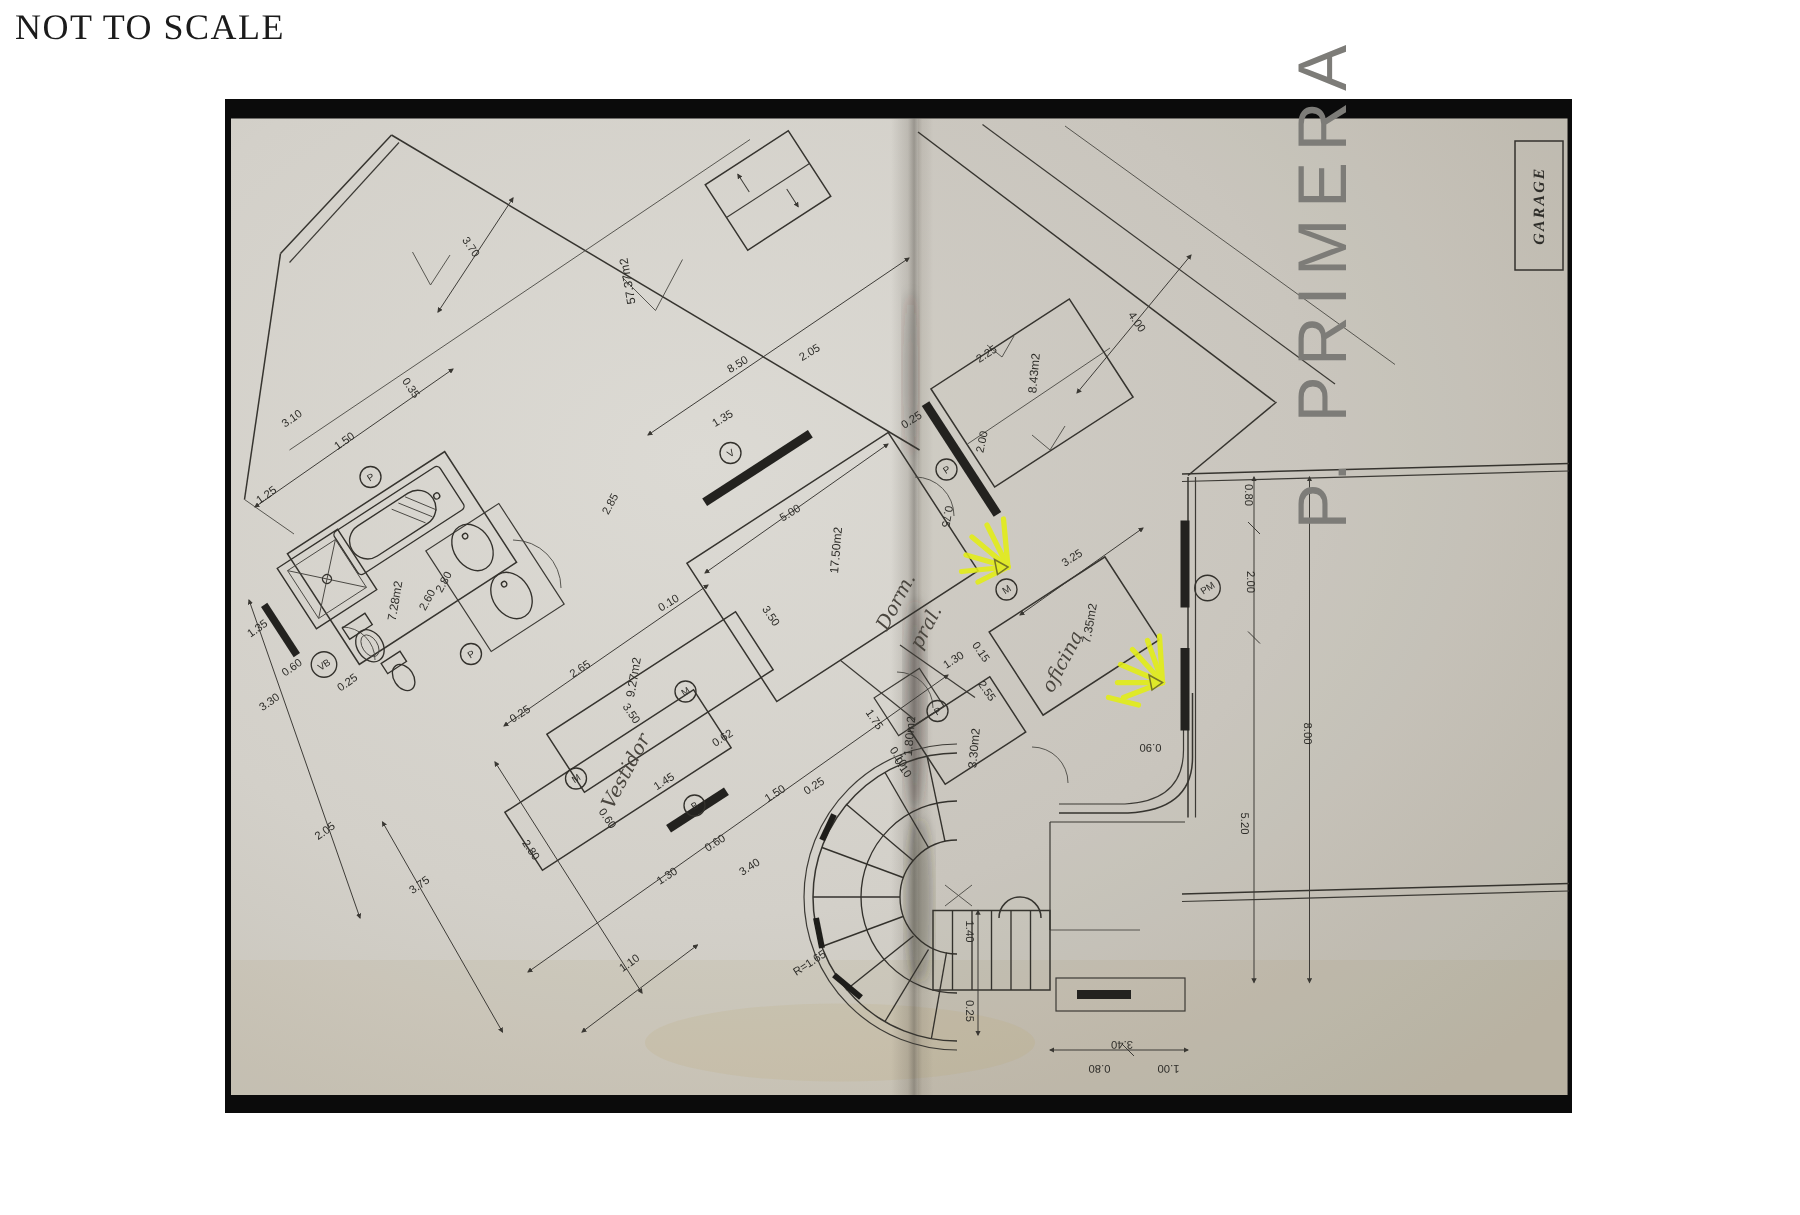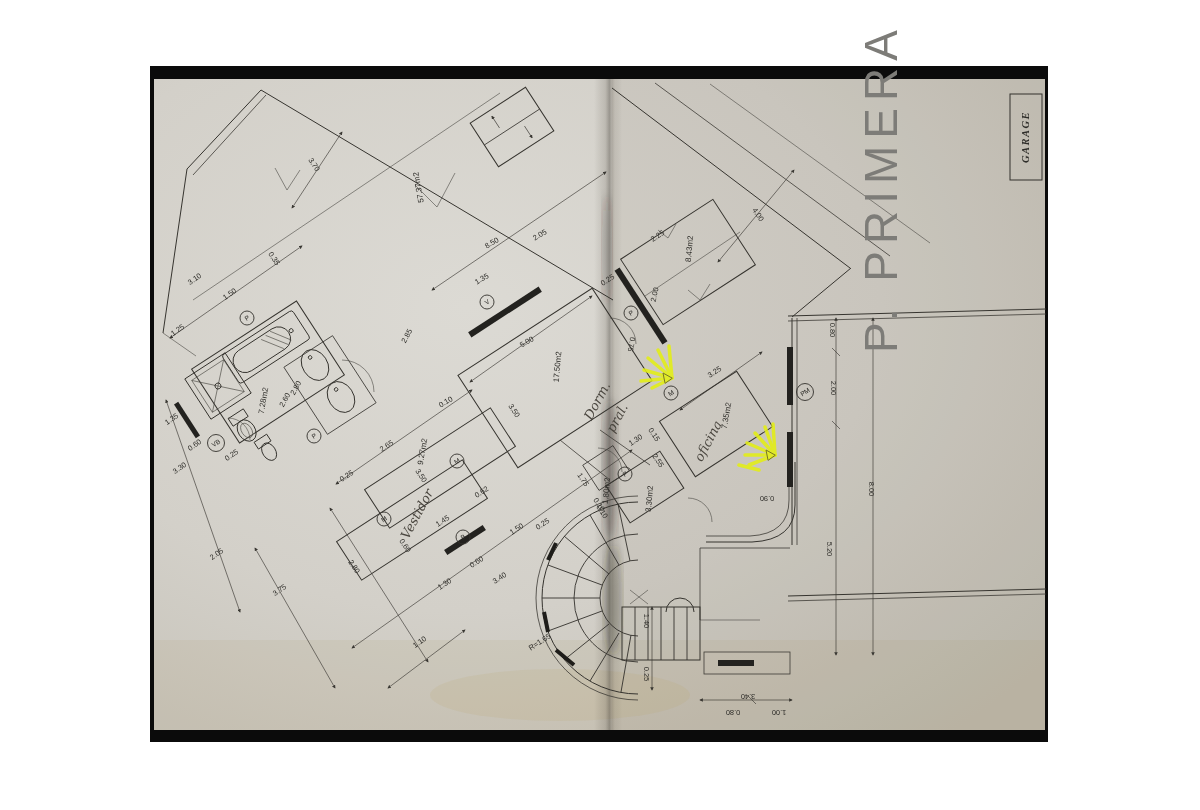--- a/index.html
+++ b/index.html
@@ -22,20 +22,21 @@
   .hand{font-size:13px;fill:#4a463f;text-anchor:middle;font-family:"DejaVu Serif",serif;font-style:italic;}
   .sym{font-size:6.5px;fill:#2e2d29;text-anchor:middle;}
   .floor-title{font-size:46px;fill:#7d7c78;letter-spacing:7px;font-weight:400;}
   .garage-text{font-size:10.5px;fill:#2f2e2a;font-style:italic;font-weight:bold;
                font-family:"Liberation Serif",serif;letter-spacing:1.5px;text-anchor:middle;}
 </style>
 </head>
 <body>
 
 <div class="stage">
+  <div class="scale-note">NOT TO SCALE</div>
 
   <svg width="1200" height="810" viewBox="0 0 1200 810">
     <defs>
       <radialGradient id="paperGrad" cx="35%" cy="35%" r="85%">
         <stop offset="0%" stop-color="#dcdad4"></stop>
         <stop offset="55%" stop-color="#d3d0c9"></stop>
         <stop offset="100%" stop-color="#c3bfb4"></stop>
       </radialGradient>
       <linearGradient id="creaseGrad" x1="0" y1="0" x2="1" y2="0">
         <stop offset="0%" stop-color="rgba(70,64,54,0)"></stop>

